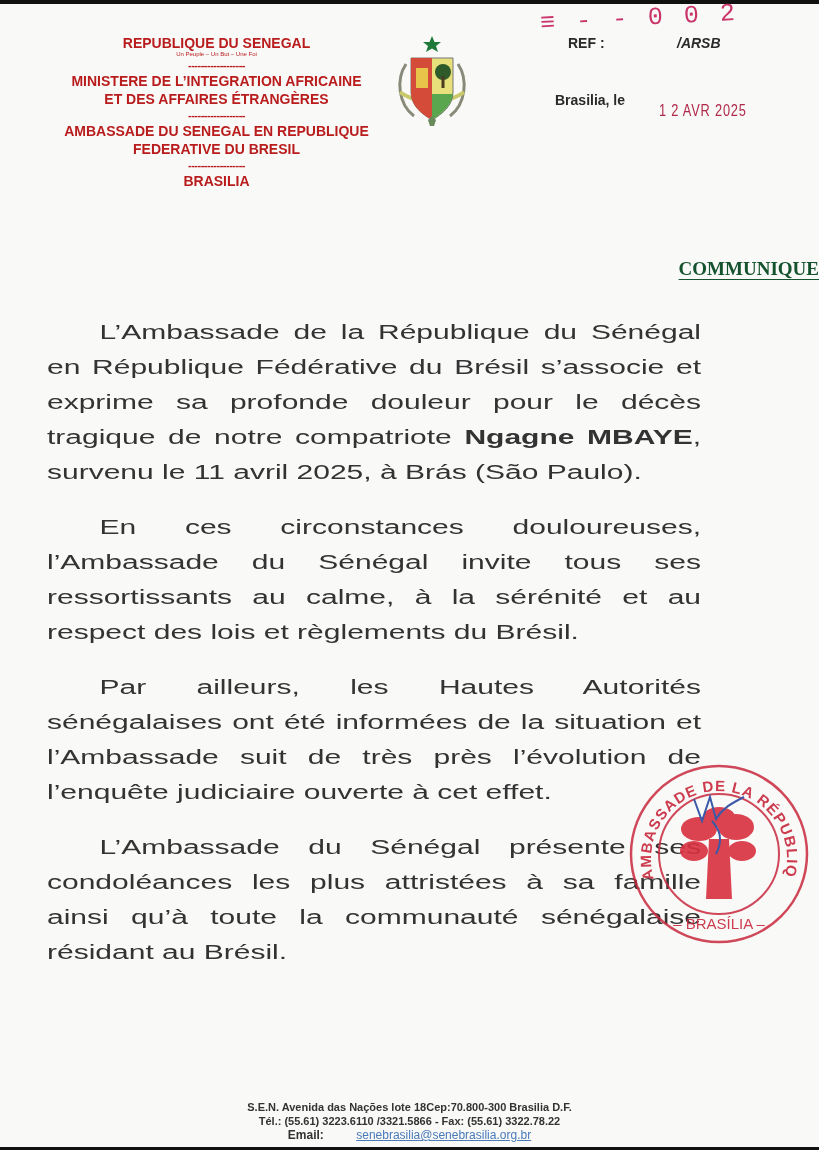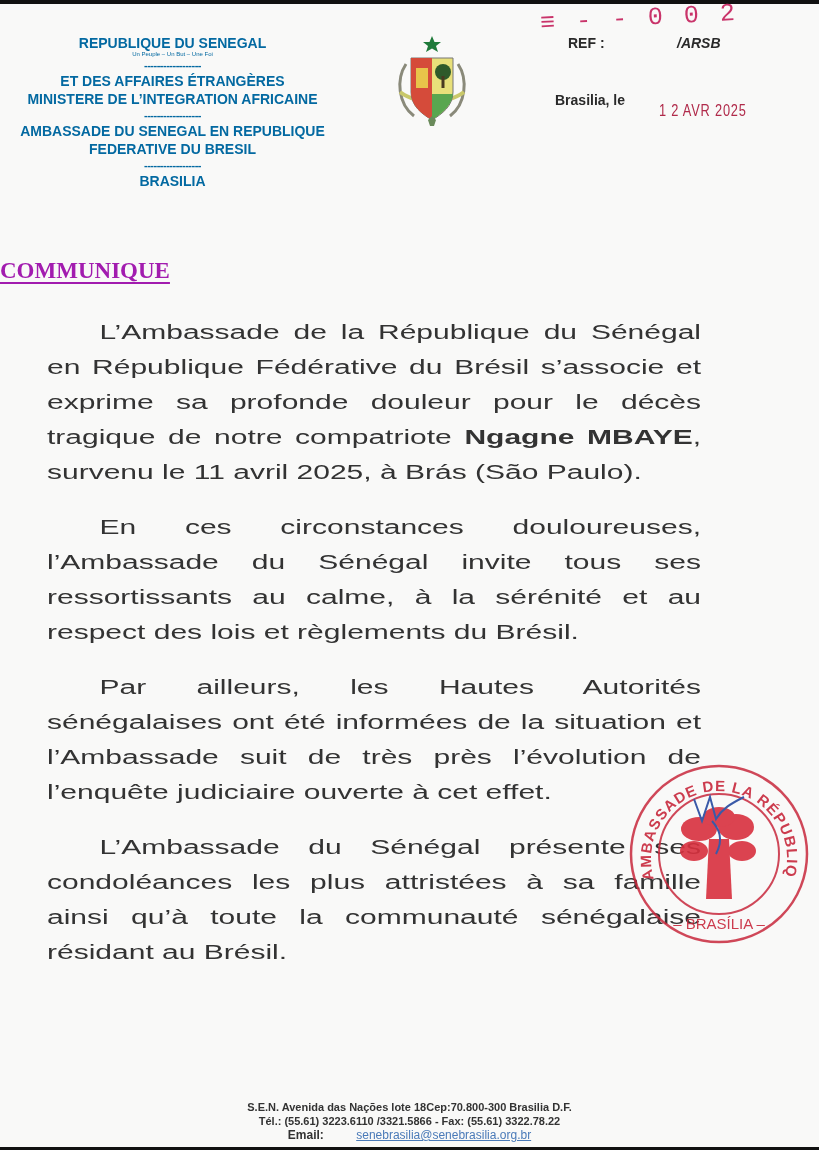--- a/index.html
+++ b/index.html
@@ -5,37 +5,37 @@
   html, body { margin: 0; padding: 0; }
   body {
     width: 819px; height: 1150px; position: relative; overflow: hidden;
     background: #f9f9f8;
   }
   .topbar { position: absolute; left: 0; top: 0; width: 819px; height: 4px; background: #111; }
   .bottombar { position: absolute; left: 0; bottom: 0; width: 819px; height: 3px; background: #111; }
 
   .hdr-left {
     position: absolute; left: 0; top: 34px; width: 345px; text-align: center;
-    font-family: "Liberation Sans", sans-serif; font-weight: bold; color: #0369a1;
+    font-family: "Liberation Sans", sans-serif; font-weight: bold; color: #b91c1c; padding-left: 44px;
   }
   .hdr-left .l { font-size: 14px; line-height: 18px; }
   .hdr-left .motto { font-size: 6px; font-weight: normal; line-height: 8px; margin-top: -2px; }
   .hdr-left .sep { font-size: 11px; line-height: 12px; letter-spacing: -0.5px; margin: 1px 0; }
 
   .emblem { position: absolute; left: 392px; top: 34px; width: 80px; height: 96px; }
 
   .ref { position: absolute; left: 556px; top: 35px; font-family: "Liberation Sans", sans-serif; font-weight: bold; font-size: 14px; color: #2a2a2a; padding-left: 12px; }
   .ref-num { position: absolute; left: 540px; top: 4px; font-family: "Liberation Mono", monospace; font-size: 25px; color: #c9346a; letter-spacing: 3px; transform: rotate(-3deg); }
   .ref-suffix { position: absolute; left: 677px; top: 35px; font-family: "Liberation Sans", sans-serif; font-weight: bold; font-size: 14px; color: #2a2a2a; font-style: italic; }
   .date-label { position: absolute; left: 555px; top: 92px; font-family: "Liberation Sans", sans-serif; font-weight: bold; font-size: 14px; color: #2a2a2a; }
   .date-stamp { position: absolute; left: 659px; top: 102px; font-family: "Liberation Sans Narrow", "Liberation Sans", sans-serif; font-size: 16px; color: #b02a4a; letter-spacing: 1px; transform: scaleX(0.8); transform-origin: left center; }
 
   .title {
-    position: absolute; left: 0; width: 819px; top: 258px; text-align: left;
-    font-family: "Liberation Serif", serif; font-weight: bold; font-size: 23px; color: #a21caf;
+    position: absolute; left: 0; width: 819px; top: 258px; text-align: right;
+    font-family: "Liberation Serif", serif; font-weight: bold; font-size: 19px; color: #14532d;
   }
   .title span { text-decoration: underline; text-underline-offset: 4px; }
 
   .body {
     position: absolute; left: 47px; top: 315px; width: 436px;
     font-family: "Liberation Sans", sans-serif; font-size: 20px; color: #333;
     line-height: 35px; text-align: justify;
     transform: scaleX(1.5); transform-origin: left top;
   }
   .body p { margin: 0 0 20px 0; text-indent: 35px; }
@@ -52,22 +52,22 @@
 </style>
 </head>
 <body>
 
 <div class="topbar"></div>
 
 <div class="hdr-left">
   <div class="l">REPUBLIQUE DU SENEGAL</div>
   <div class="motto">Un Peuple – Un But – Une Foi</div>
   <div class="sep">------------------</div>
+  <div class="l">MINISTERE DE L’INTEGRATION AFRICAINE</div>
   <div class="l">ET DES AFFAIRES ÉTRANGÈRES</div>
-  <div class="l">MINISTERE DE L’INTEGRATION AFRICAINE</div>
   <div class="sep">------------------</div>
   <div class="l">AMBASSADE DU SENEGAL EN REPUBLIQUE</div>
   <div class="l">FEDERATIVE DU BRESIL</div>
   <div class="sep">------------------</div>
   <div class="l">BRASILIA</div>
 </div>
 
 <svg class="emblem" viewBox="0 0 80 96">
   <polygon points="40,2 42.5,8 49,8 44,12 46,18 40,14.5 34,18 36,12 31,8 37.5,8" fill="#1f7a3a"></polygon>
   <path d="M14,30 C4,45 6,70 22,82" stroke="#8a8a7a" stroke-width="3" fill="none"></path>

